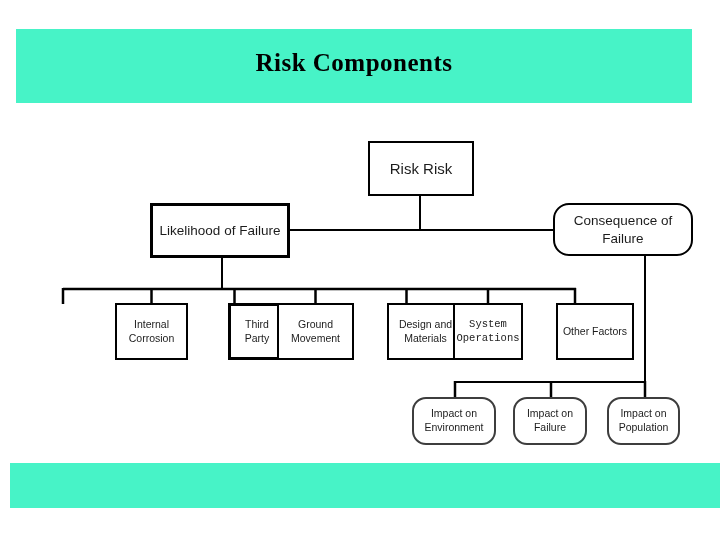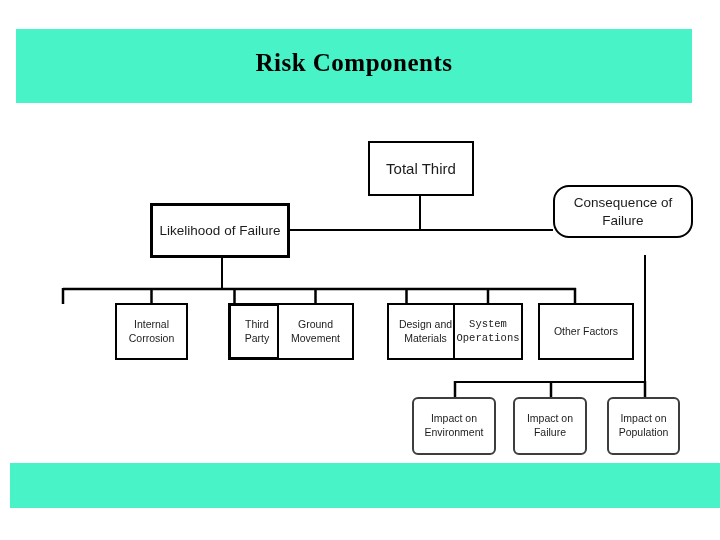--- a/index.html
+++ b/index.html
@@ -65,32 +65,32 @@
     background: #ffffff;
     border: 2px solid var(--color-line, #000000);
     color: var(--color-node_text, #1c1c1c);
     line-height: 1.3;
     padding: 1px 2px;
   }
   
   .n-total       { left: 368px; top: 141px; width: 106px; height: 55px; font-size: 15px; }
   
   .n-likelihood  { left: 150px; top: 203px; width: 140px; height: 55px; font-size: 13.5px; border-width: 3px; }
-  .n-consequence { left: 553px; top: 185px; width: 140px; height: 53px; font-size: 13.5px; border-radius: 16px; }
+  .n-consequence { left: 553px; top: 203px; width: 140px; height: 53px; font-size: 13.5px; border-radius: 16px; }
   
   .row-like   { top: 303px; height: 57px; font-size: 10.5px; }
   .n-external { left: 23px;  width: 80px; }
   .n-internal { left: 115px; width: 73px; }
   .n-third    { left: 208px; width: 58px; border-width: 3px; margin-left: 20px; }
   .n-ground   { left: 277px; width: 77px; }
   .n-design   { left: 387px; width: 77px; }
   .n-system   { left: 453px; width: 70px; font-family: Liberation Mono, monospace; }
-  .n-other    { left: 538px; width: 96px; }
+  .n-other    { left: 556px; width: 78px; }
   
-  .row-imp  { top: 397px; height: 58px; font-size: 10.5px; border-radius: 6px; border-color: #3d3d3d; }
+  .row-imp  { top: 397px; height: 48px; font-size: 10.5px; border-radius: 14px; border-color: #3d3d3d; }
   .n-env    { left: 412px; width: 84px; }
   .n-bus    { left: 513px; width: 74px; }
   .n-pop    { left: 607px; width: 73px; }
 </style>
 </head>
 <body>
 
 <div class="slide">
 
   <div class="banner-top">
@@ -114,21 +114,21 @@
     <path class="w25" d="M488 288 L488 304"></path>
     <path class="w25" d="M575 288 L575 304"></path>
 
     <path class="w2" d="M645 255 L645 382"></path>
     <path class="w2" d="M455 382 L645 382"></path>
     <path class="w25" d="M455 381 L455 398"></path>
     <path class="w25" d="M551 381 L551 398"></path>
     <path class="w25" d="M645 381 L645 398"></path>
   </svg>
 
-  <div class="node n-total">Total Third</div>
+  <div class="node n-total">Risk Risk</div>
 
   <div class="node n-likelihood">Likelihood of Failure</div>
   <div class="node n-consequence">Consequence of Failure</div>
 
   <div class="node row-like n-internal">Internal Corrosion</div>
   <div class="node row-like n-third">Third Party</div>
   <div class="node row-like n-ground">Ground Movement</div>
   <div class="node row-like n-design">Design and Materials</div>
   <div class="node row-like n-system">System Operations</div>
   <div class="node row-like n-other">Other Factors</div>

